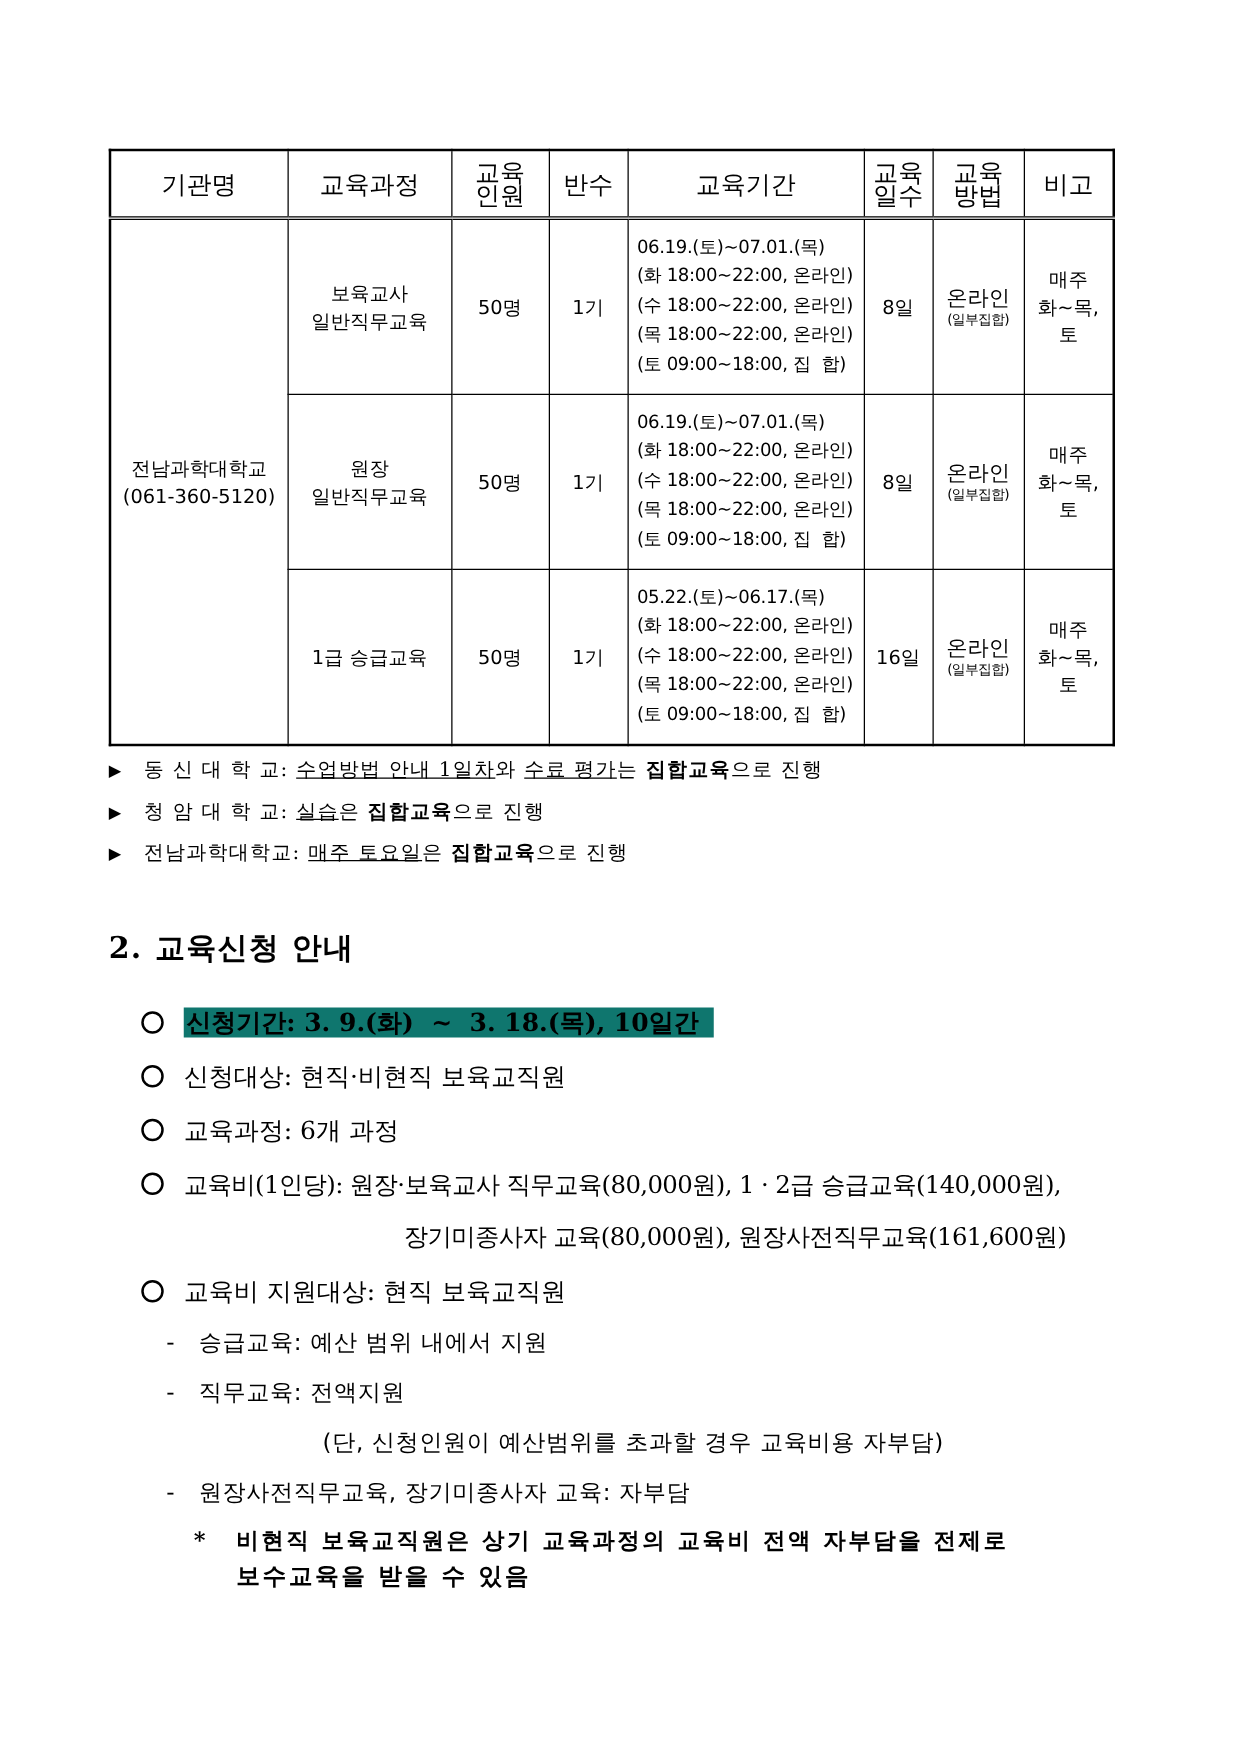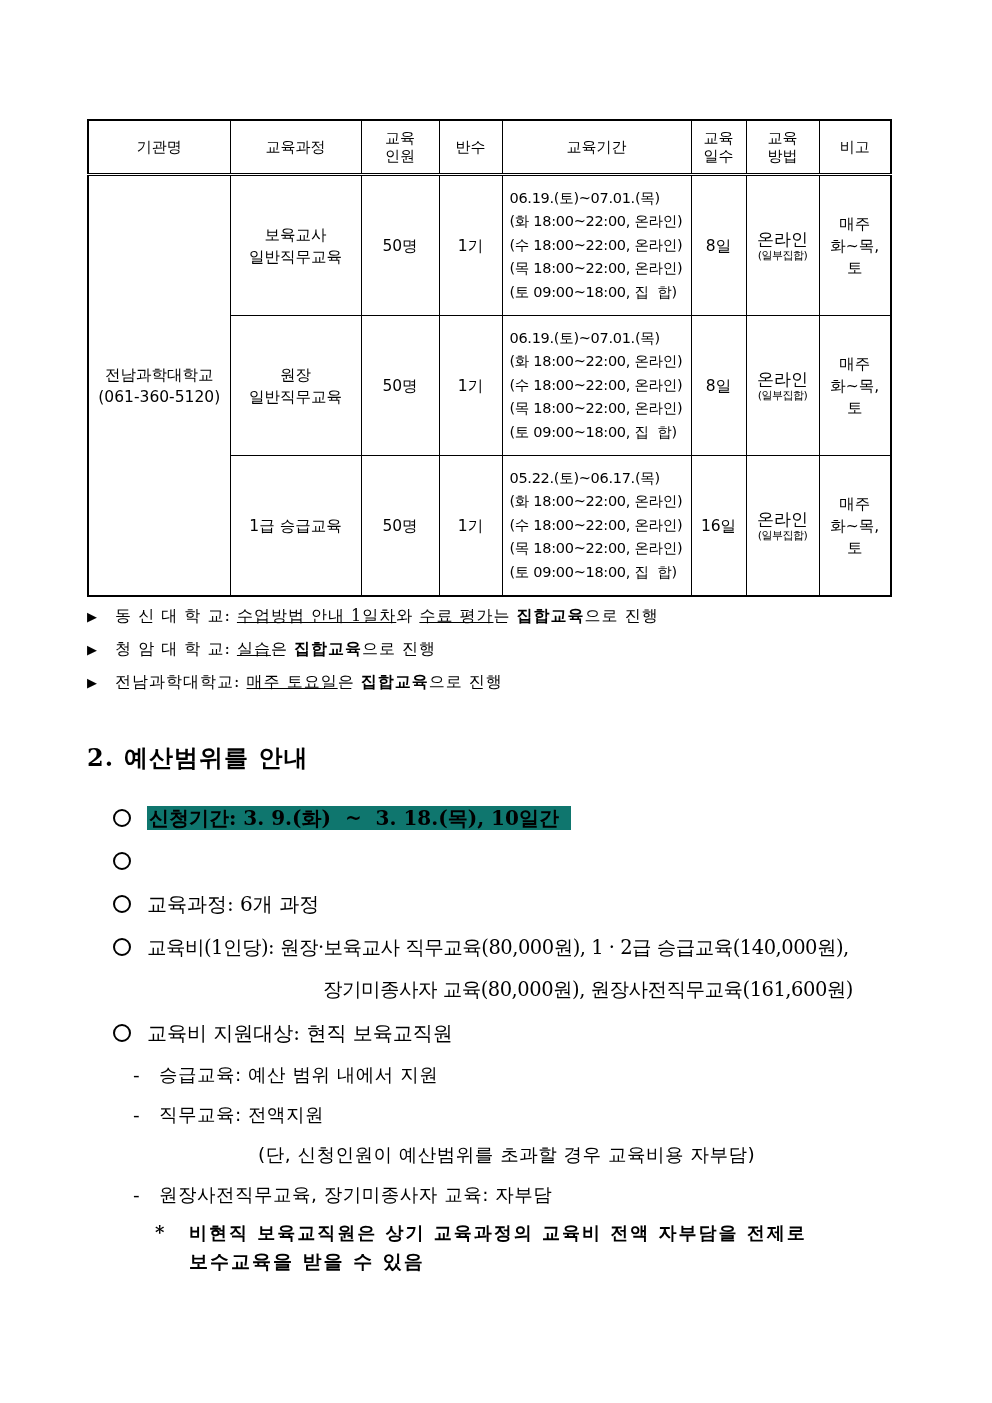--- a/index.html
+++ b/index.html
@@ -2,21 +2,21 @@
 <html><head>
 <meta charset="utf-8">
 <style>
   html, body { margin:0; padding:0; background:#ffffff; }
   body { width:992px; height:1403px; position:relative; font-family:"DejaVu Sans","Liberation Sans",sans-serif; color:#000; overflow:hidden; }
   .page { position:absolute; left:0; top:0; width:992px; height:1403px; }
 
   
   table.sched { position:absolute; left:87px; top:119px; width:803px; border-collapse:collapse; table-layout:fixed; border:2px solid #000; }
   table.sched th, table.sched td { border:1px solid #000; text-align:center; vertical-align:middle; padding:0; font-weight:normal; }
-  table.sched thead th { height:52px; font-size:15px; line-height:18px; border-bottom:3px double #000; }
+  table.sched thead th { height:52px; font-size:20px; line-height:18px; border-bottom:3px double #000; }
   table.sched tbody td { height:139px; font-size:15.5px; line-height:22px; }
   td.period { text-align:left !important; padding-left:7px !important; font-size:14.5px !important; line-height:23.5px !important; letter-spacing:-0.3px; }
   td.inst { font-size:15.5px; line-height:26px;margin-left:45px; }
   .small { font-size:11px; line-height:14px; display:block; letter-spacing:-0.5px; }
   .method-main { display:block; font-size:17px; line-height:20px; }
   .remark { font-size:16px; line-height:23px; }
 
   
   .notes { position:absolute; left:87px; top:603px; font-family:"DejaVu Serif","Liberation Serif",serif; font-size:16px; }
   .note { height:33px; line-height:26px; white-space:nowrap; letter-spacing:1px; }
@@ -145,29 +145,29 @@
       <span class="u">실습</span><span>은 </span><b>집합교육</b><span>으로 진행</span>
     </div>
     <div class="note">
       <span class="tri">▶</span>
       <span>전남과학대학교:</span>
       <span class="u">매주 토요일</span><span>은 </span><b>집합교육</b><span>으로 진행</span>
     </div>
   </div>
 
   <div class="sec-title">
-    <span class="num">2.</span><span>예산범위를 안내</span>
+    <span class="num">2.</span><span>교육신청 안내</span>
   </div>
 
   <div class="bullets">
     <div class="bl">
       <span class="circ"></span><span class="hl" style="white-space:pre">신청기간: 3. 9.(화)  ~  3. 18.(목), 10일간</span>
     </div>
     <div class="bl">
-      <span class="circ"></span>
+      <span class="circ"></span><span>신청대상: 현직·비현직 보육교직원</span>
     </div>
     <div class="bl">
       <span class="circ"></span><span>교육과정: 6개 과정</span>
     </div>
     <div class="bl">
       <span class="circ"></span><span class="fee">교육비(1인당): 원장·보육교사 직무교육(80,000원), 1 · 2급 승급교육(140,000원),</span>
     </div>
     <div class="cont">장기미종사자 교육(80,000원), 원장사전직무교육(161,600원)</div>
     <div class="bl">
       <span class="circ"></span><span>교육비 지원대상: 현직 보육교직원</span>

